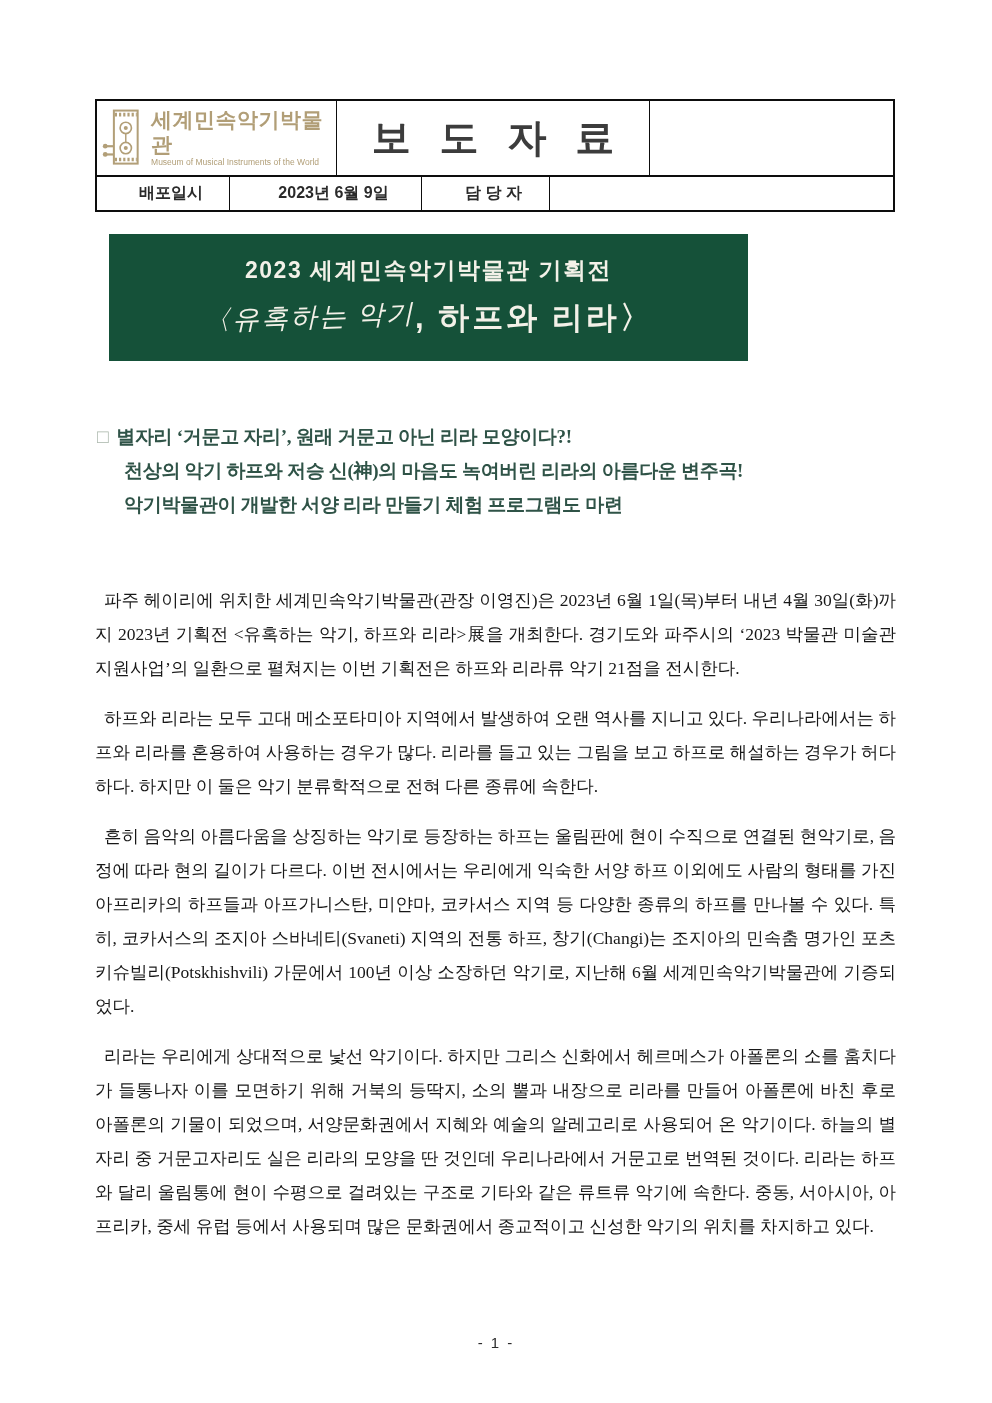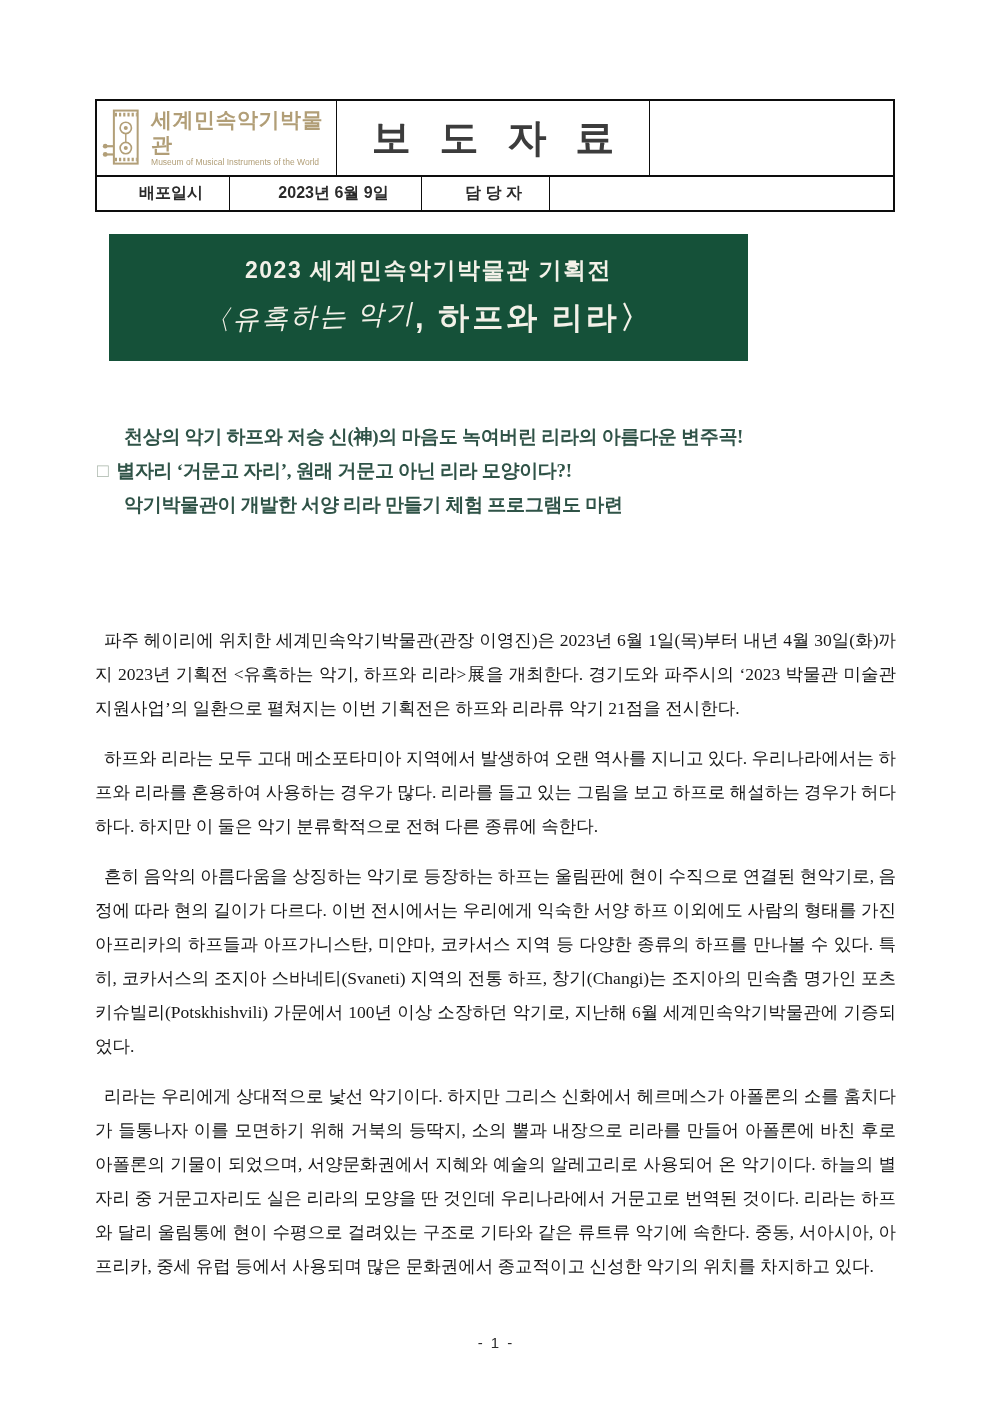--- a/index.html
+++ b/index.html
@@ -84,21 +84,21 @@
     color: #2f5347; font-weight: 700; font-size: 19px;
     line-height: 34px; letter-spacing: -0.3px;
   }
   .summary .bullet { color: #a9b6aa; font-weight: 400; margin-right: 8px; }
   .summary-line.indent { padding-left: 27px; }
 
   
   .bodytext {
     position: absolute; left: 95px; top: 583px; width: 801px;
     font-size: 17.5px; line-height: 34px;
-    text-align: justify; color: #171717; margin-top: 40px;
+    text-align: justify; color: #171717;
   }
   .bodytext p { margin: 0 0 16px 0; text-indent: 9px; }
 
   
   .page-footer {
     position: absolute; left: 0; top: 1334px; width: 992px;
     text-align: center; font-size: 15px; color: #2b2b2b; letter-spacing: 2px;
     font-family: "Liberation Sans", sans-serif;
   }
 </style>
@@ -144,24 +144,24 @@
 </div>
 
 <div class="banner">
   <div class="banner-line1">2023 세계민속악기박물관 기획전</div>
   <div class="banner-line2">
     <span class="banner-script">〈유혹하는 악기</span><span class="banner-bold">, 하프와 리라〉</span>
   </div>
 </div>
 
 <div class="summary">
-  <div class="summary-line indent">천상의 악기 하프와 저승 신(神)의 마음도 녹여버린 리라의 아름다운 변주곡!</div>
   <div class="summary-line">
     <span class="bullet">□</span><span>별자리 ‘거문고 자리’, 원래 거문고 아닌 리라 모양이다?!</span>
   </div>
+  <div class="summary-line indent">천상의 악기 하프와 저승 신(神)의 마음도 녹여버린 리라의 아름다운 변주곡!</div>
   <div class="summary-line indent">악기박물관이 개발한 서양 리라 만들기 체험 프로그램도 마련</div>
 </div>
 
 <div class="bodytext">
   <p>파주 헤이리에 위치한 세계민속악기박물관(관장 이영진)은 2023년 6월 1일(목)부터 내년 4월 30일(화)까지 2023년 기획전 &lt;유혹하는 악기, 하프와 리라&gt;展을 개최한다. 경기도와 파주시의 ‘2023 박물관 미술관 지원사업’의 일환으로 펼쳐지는 이번 기획전은 하프와 리라류 악기 21점을 전시한다.</p>
   <p>하프와 리라는 모두 고대 메소포타미아 지역에서 발생하여 오랜 역사를 지니고 있다. 우리나라에서는 하프와 리라를 혼용하여 사용하는 경우가 많다. 리라를 들고 있는 그림을 보고 하프로 해설하는 경우가 허다하다. 하지만 이 둘은 악기 분류학적으로 전혀 다른 종류에 속한다.</p>
   <p>흔히 음악의 아름다움을 상징하는 악기로 등장하는 하프는 울림판에 현이 수직으로 연결된 현악기로, 음정에 따라 현의 길이가 다르다. 이번 전시에서는 우리에게 익숙한 서양 하프 이외에도 사람의 형태를 가진 아프리카의 하프들과 아프가니스탄, 미얀마, 코카서스 지역 등 다양한 종류의 하프를 만나볼 수 있다. 특히, 코카서스의 조지아 스바네티(Svaneti) 지역의 전통 하프, 창기(Changi)는 조지아의 민속춤 명가인 포츠키슈빌리(Potskhishvili) 가문에서 100년 이상 소장하던 악기로, 지난해 6월 세계민속악기박물관에 기증되었다.</p>
   <p>리라는 우리에게 상대적으로 낯선 악기이다. 하지만 그리스 신화에서 헤르메스가 아폴론의 소를 훔치다가 들통나자 이를 모면하기 위해 거북의 등딱지, 소의 뿔과 내장으로 리라를 만들어 아폴론에 바친 후로 아폴론의 기물이 되었으며, 서양문화권에서 지혜와 예술의 알레고리로 사용되어 온 악기이다. 하늘의 별자리 중 거문고자리도 실은 리라의 모양을 딴 것인데 우리나라에서 거문고로 번역된 것이다. 리라는 하프와 달리 울림통에 현이 수평으로 걸려있는 구조로 기타와 같은 류트류 악기에 속한다. 중동, 서아시아, 아프리카, 중세 유럽 등에서 사용되며 많은 문화권에서 종교적이고 신성한 악기의 위치를 차지하고 있다.</p>
 </div>
 

